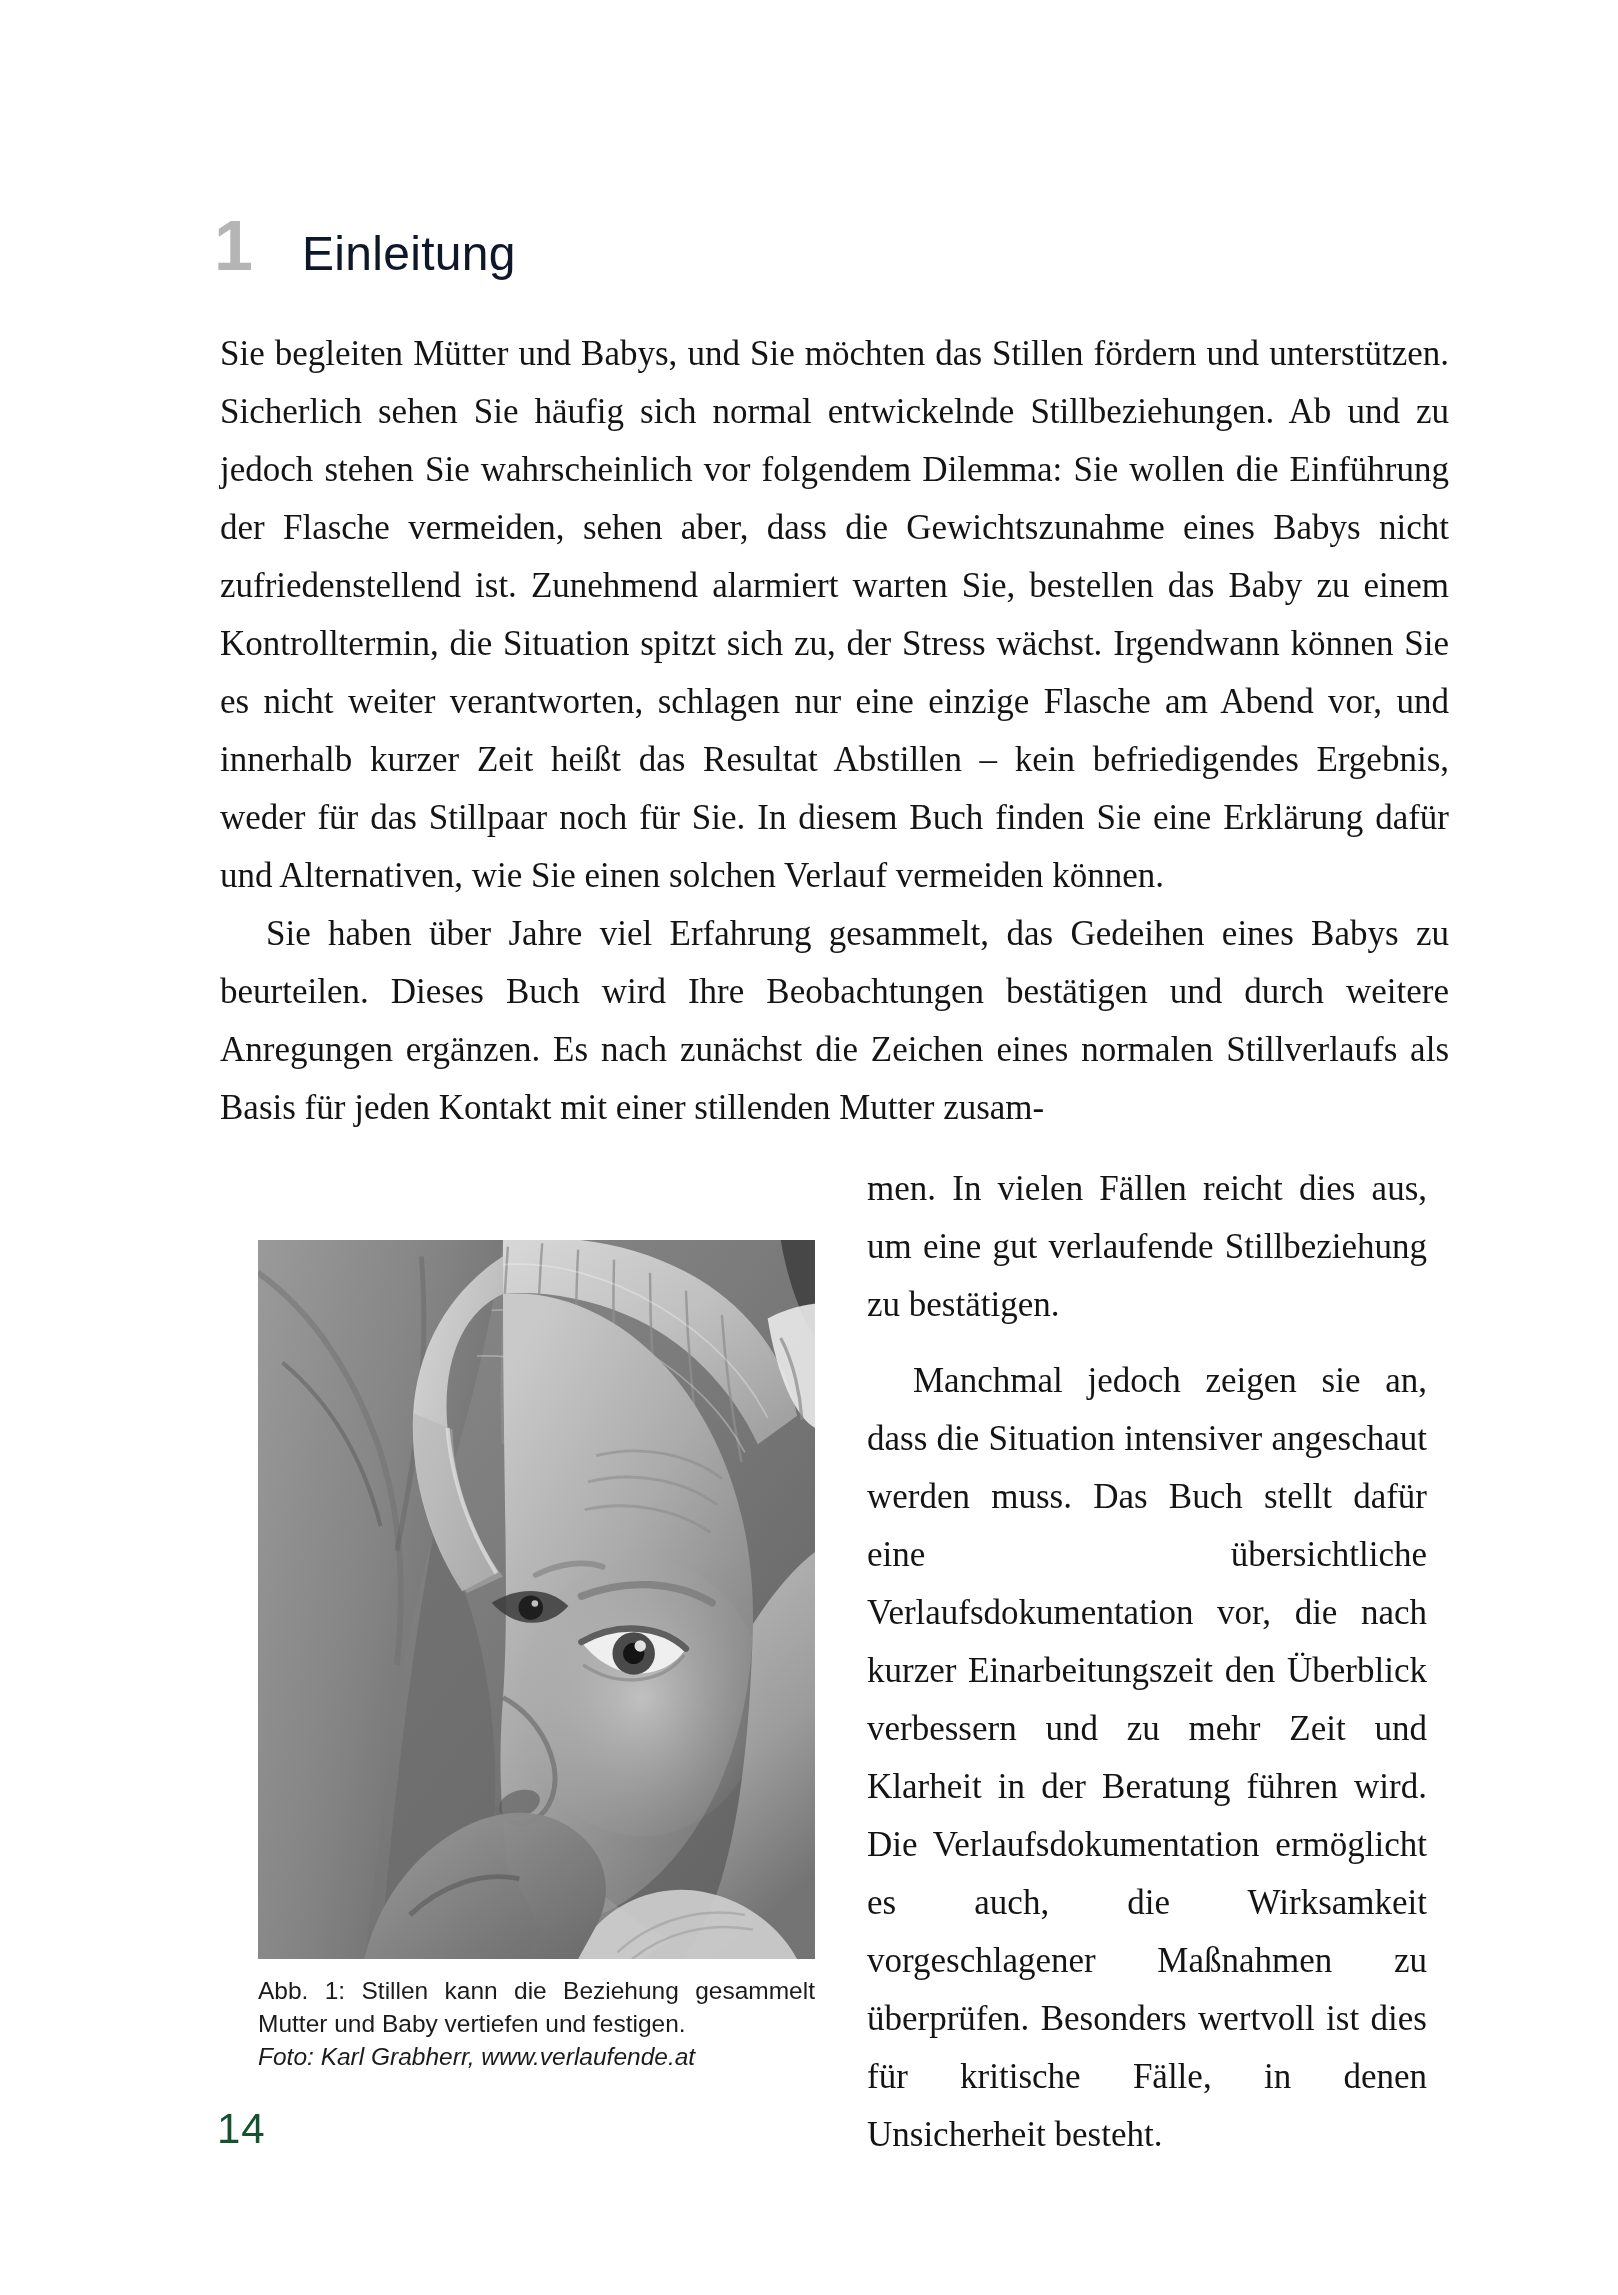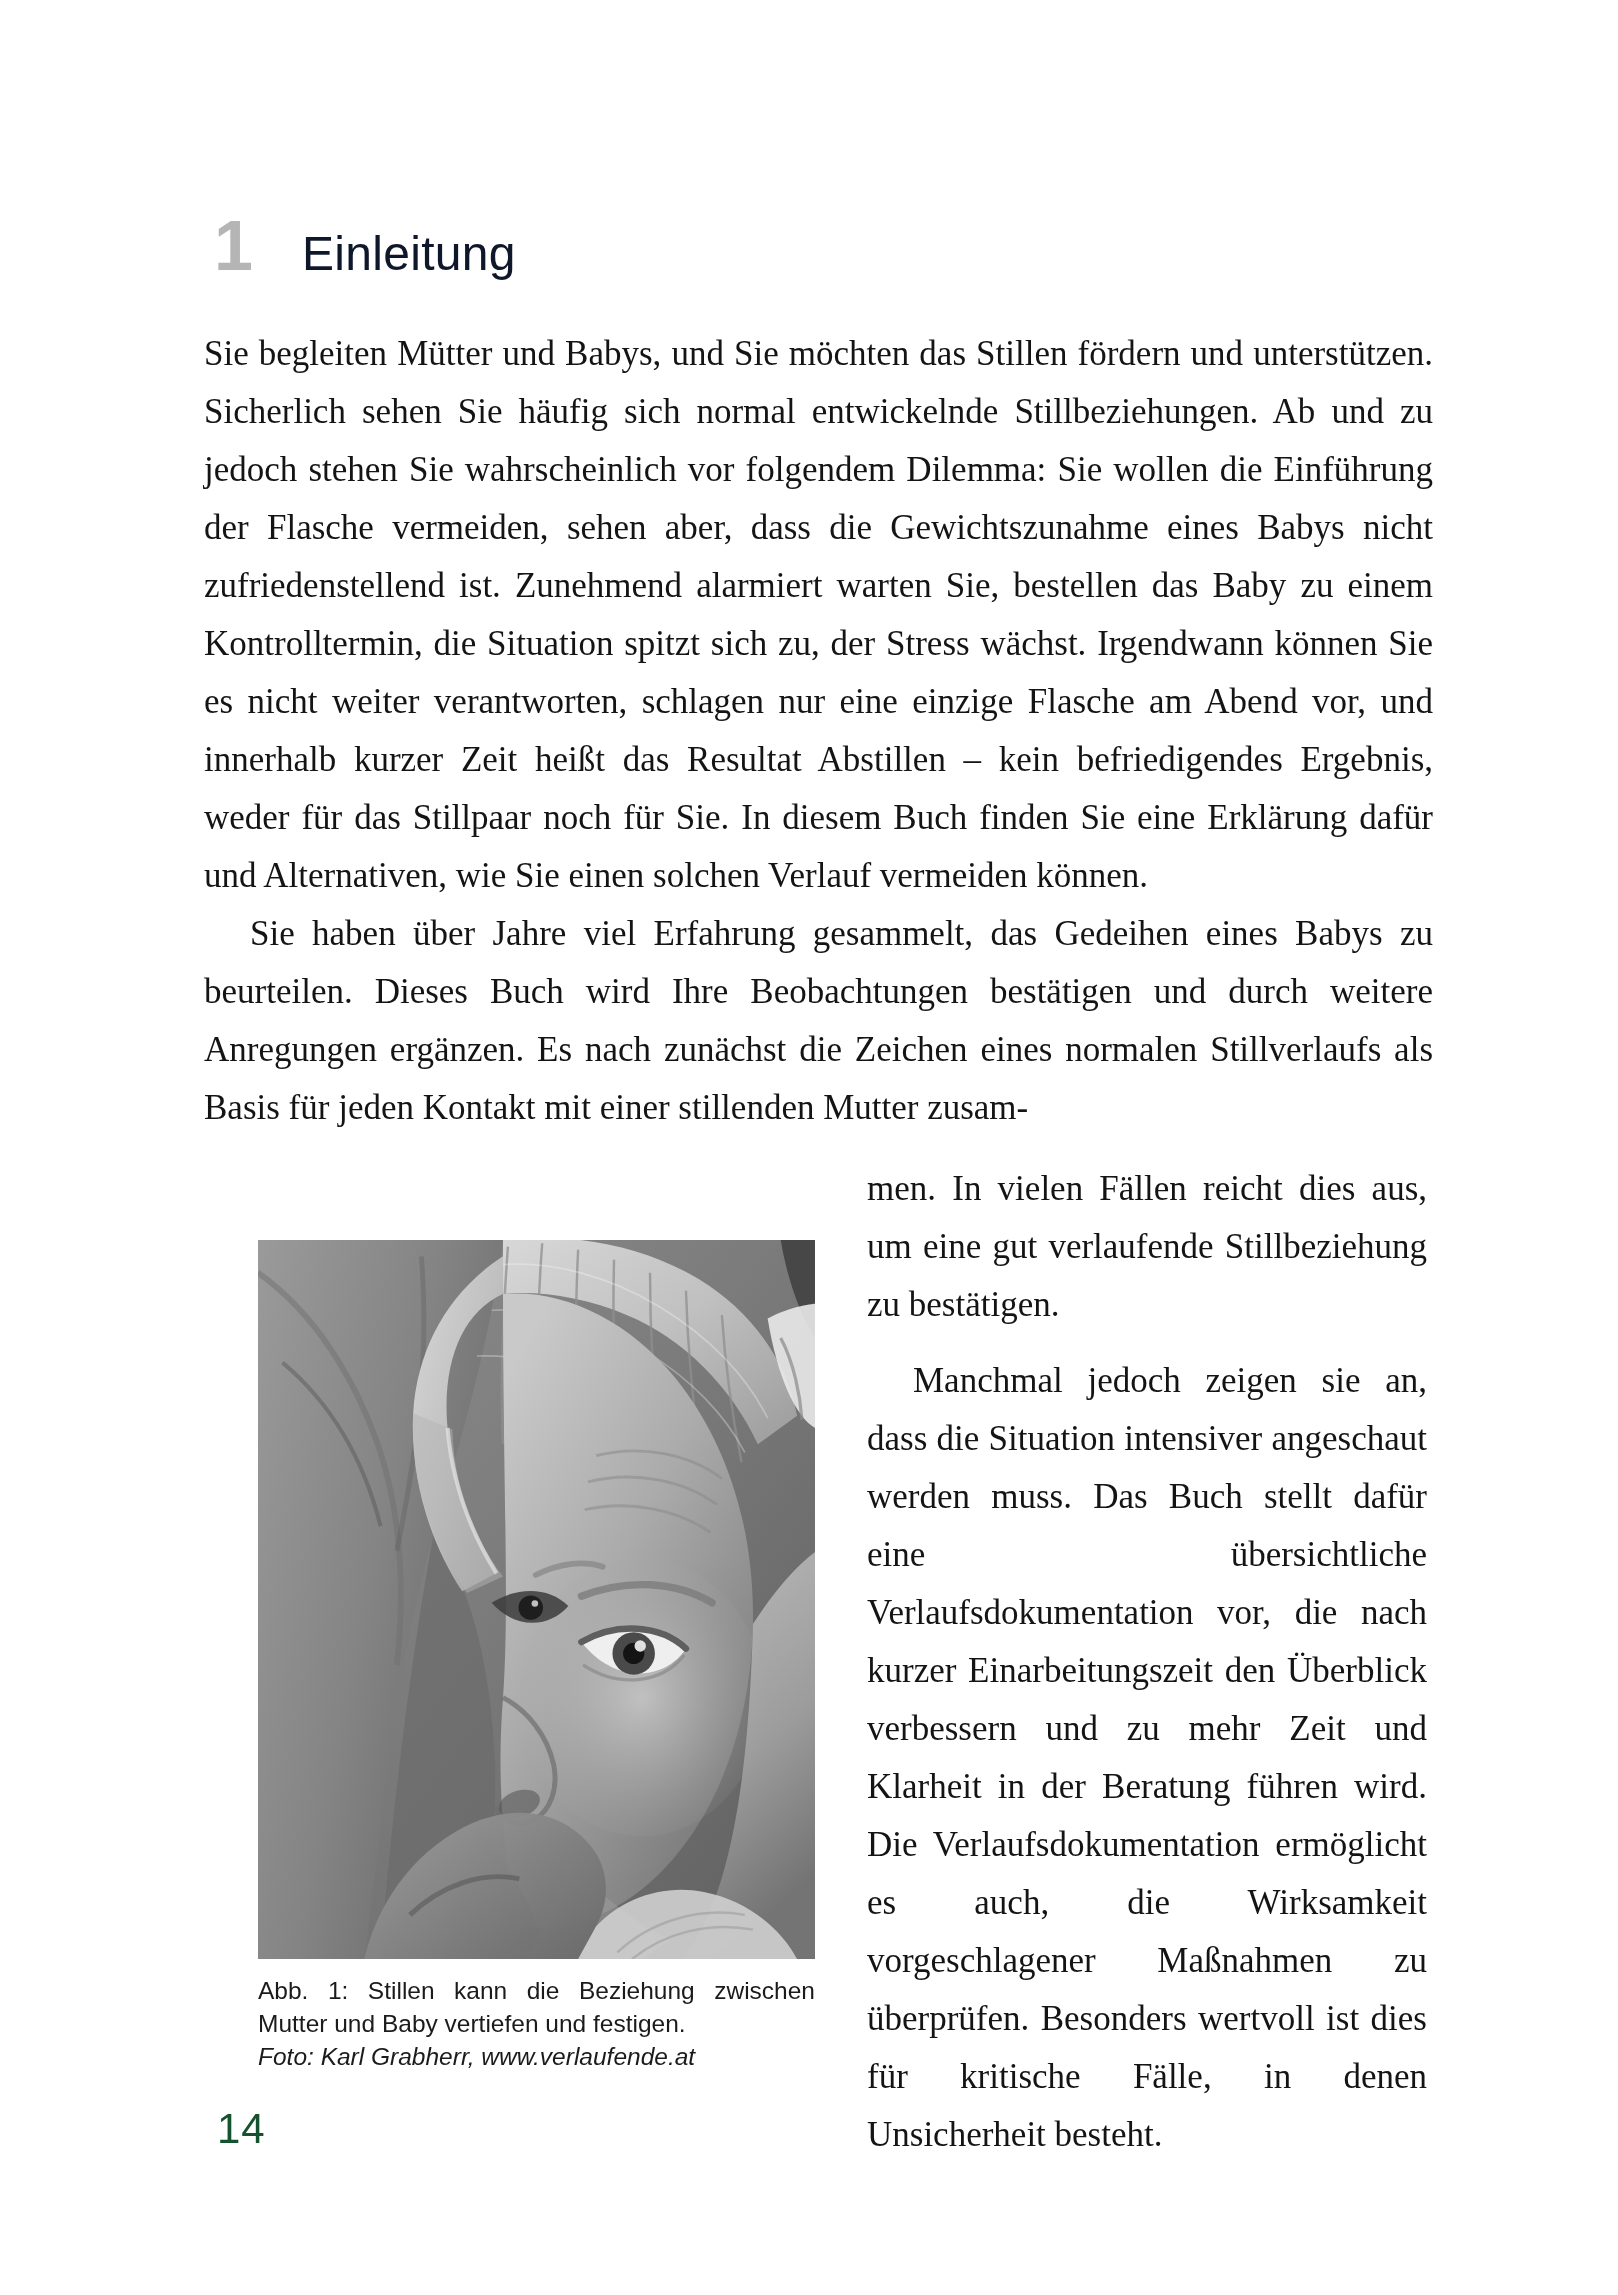--- a/index.html
+++ b/index.html
@@ -51,21 +51,21 @@
     font-size: 48px;
     font-weight: 400;
     color: #0f172a;
     line-height: 1;
     letter-spacing: 0.3px;
   }
 
   
   .body-block {
     position: absolute;
-    left: 204px;
+    left: 220px;
     top: 325px;
     width: 1229px;
     font-size: 35px;
     line-height: 58px;
     text-align: justify;
     text-justify: inter-word;
     color: #141414;
     hyphens: manual;
   }
   .body-block p {
@@ -266,21 +266,21 @@
         <path d="M414,840 C446,806 496,788 546,798 C598,808 640,842 660,880 L392,880 Z" fill="#cfcfcf" opacity="0.9"></path>
         <g stroke="#9e9e9e" stroke-width="3" opacity="0.6" fill="none">
           <path d="M440,872 C480,834 540,816 596,826"></path>
           <path d="M458,880 C498,848 552,834 606,844"></path>
         </g>
 
         <rect x="0" y="0" width="682" height="880" fill="none"></rect>
       </svg>
     </div>
     <figcaption class="figure-caption">
-      <span>Abb. 1: Stillen kann die Beziehung zwischen Mutter und Baby vertiefen und festigen.</span>
+      <span>Abb. 1: Stillen kann die Beziehung gesammelt Mutter und Baby vertiefen und festigen.</span>
       <span class="credit">Foto: Karl Grabherr, www.verlaufende.at</span>
     </figcaption>
   </figure>
 
   <div class="side-column">
     <p>men. In vielen Fällen reicht dies aus, um eine gut verlaufende Stillbeziehung zu bestätigen.</p>
     <p class="indent">Manchmal jedoch zeigen sie an, dass die Situation intensiver angeschaut werden muss. Das Buch stellt dafür eine übersichtliche Verlaufsdokumentation vor, die nach kurzer Einarbeitungszeit den Überblick verbessern und zu mehr Zeit und Klarheit in der Beratung führen wird. Die Verlaufsdokumentation ermöglicht es auch, die Wirksamkeit vorgeschlagener Maßnahmen zu überprüfen. Besonders wertvoll ist dies für kritische Fälle, in denen Unsicherheit besteht.</p>
   </div>
 
   <div class="folio">14</div>

